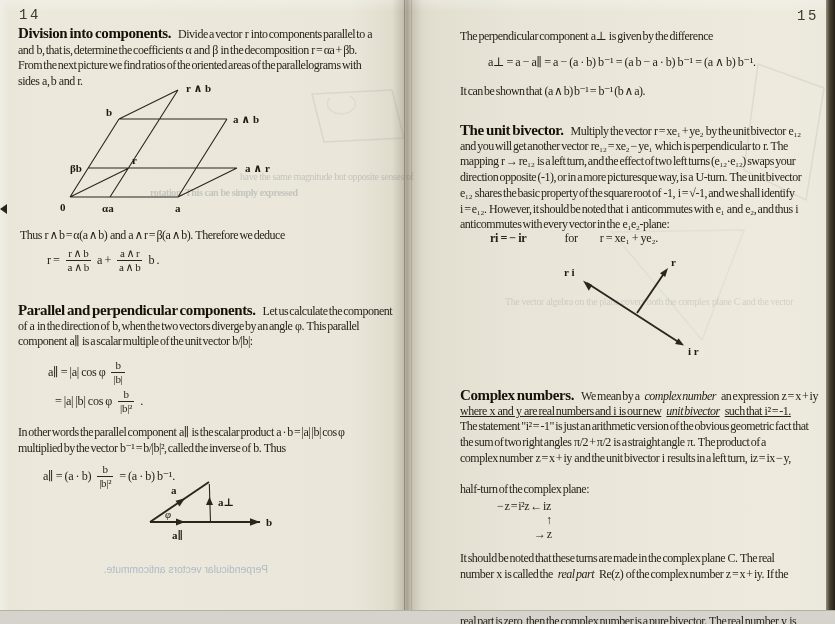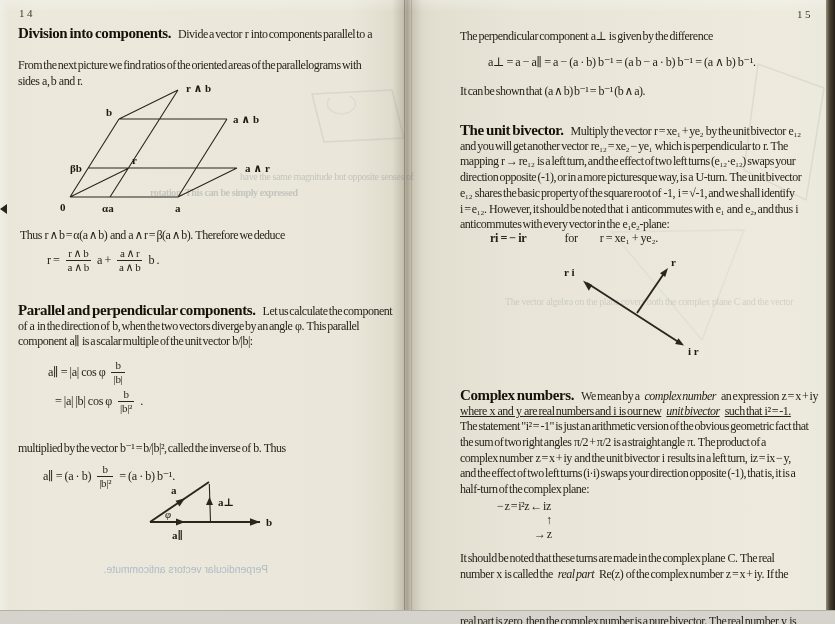--- a/index.html
+++ b/index.html
@@ -7,22 +7,22 @@
     position:relative;width:835px;height:624px;overflow:hidden;
     font-family:"Liberation Serif","DejaVu Serif",serif;color:#29241b;
     background:
       linear-gradient(180deg, rgba(255,255,255,0.25) 0, rgba(255,255,255,0) 12px),
       linear-gradient(90deg,#e9e6d8 0,#ece9dc 5%,#eae7da 42%,#dfdbcb 47.5%,#d8d4c4 49%,#e2dfd0 52%,#e8e5d8 62%,#eeebde 93%,#ebe8dc 100%);
   }
   .tl{position:absolute;white-space:pre;font-size:12px;line-height:15.5px;
       letter-spacing:-0.5px;word-spacing:-1.2px;}
   .hd{font-weight:bold;font-size:15px;letter-spacing:-0.4px;color:#16120a;margin-right:7px;}
   .it{font-style:italic;margin:1px 5px;}
-  .pageno{position:absolute;font-family:Liberation Serif, serif;
-      font-size:11px;letter-spacing:2.5px;color:#3c382d;}
+  .pageno{position:absolute;font-family:Liberation Mono, monospace;
+      font-size:14px;letter-spacing:2.5px;color:#3c382d;}
   .formula{position:absolute;display:flex;align-items:center;gap:6px;
       font-size:12.2px;letter-spacing:-0.3px;word-spacing:-0.5px;white-space:pre;}
   .frac{display:inline-flex;flex-direction:column;align-items:center;
       font-size:11px;line-height:1.15;text-align:center;}
   .fden{border-top:1px solid #2b2620;padding:0 2px;}
   .bold{font-weight:bold;}
   .gap{display:inline-block;width:26px;}
   svg{position:absolute;overflow:visible;}
   svg text{font-size:11px;font-weight:bold;fill:#201b12;
       font-family:"Liberation Serif","DejaVu Serif",serif;}
@@ -66,20 +66,21 @@
     <path d="M612,232 L744,230 L702,340 Z" stroke="rgba(115,118,128,0.08)" fill="none" stroke-width="1.5"></path>
   </svg>
   <div class="ghostline" style="left:240px;top:171px;">have the same magnitude but opposite senses of</div>
   <div class="ghostline" style="left:150px;top:187px;font-weight:bold;">rotation. This can be simply expressed</div>
   <div class="ghostline" style="left:505px;top:296px;color:rgba(105,112,125,0.22);">The vector algebra on the plane covers both the complex plane C and the vector</div>
   <div id="ghost-note">Perpendicular vectors anticommute.</div>
 
   <div class="pageno" style="left:19px;top:7px;">14</div>
 
   <div class="tl" style="left:18px;top:26px;"><span class="hd">Division into components.</span><span>Divide a vector  r  into components parallel to  a</span></div>
+  <div class="tl" style="left:18px;top:43px;">and  b, that is, determine the coefficients  α  and  β  in the decomposition  r = αa + βb.</div>
   <div class="tl" style="left:18px;top:58px;">From the next picture we find ratios of the oriented areas of the parallelograms with</div>
   <div class="tl" style="left:18px;top:74px;">sides  a, b  and  r.</div>
 
   <svg class="fig" style="left:38px;top:80px;" width="268" height="140" viewBox="0 0 268 140">
     <path d="M32,117 L140,117 M32,117 L81,39 M81,39 L189,39 M140,117 L189,39
              M32,117 L91,88 M50,88 L199,88 M140,117 L199,88
              M72,117 L140,10 M81,39 L140,10"></path>
     <text x="148" y="12">r ∧ b</text>
     <text x="74" y="36" text-anchor="end">b</text>
     <text x="195" y="43">a ∧ b</text>
@@ -108,20 +109,21 @@
   <div class="formula" style="left:48px;top:359px;">
     <span>a∥ = |a| cos φ</span>
     <span class="frac"><span class="fnum">b</span><span class="fden">|b|</span></span>
   </div>
   <div class="formula" style="left:55px;top:388px;">
     <span>= |a| |b| cos φ</span>
     <span class="frac"><span class="fnum">b</span><span class="fden">|b|²</span></span>
     <span>.</span>
   </div>
 
+  <div class="tl" style="left:18px;top:425px;">In other words the parallel component  a∥  is the scalar product  a · b = |a| |b| cos φ</div>
   <div class="tl" style="left:18px;top:441px;">multiplied by the vector  b⁻¹ = b/|b|², called the inverse of  b.  Thus</div>
 
   <div class="formula" style="left:43px;top:463px;">
     <span>a∥ = (a · b)</span>
     <span class="frac"><span class="fnum">b</span><span class="fden">|b|²</span></span>
     <span>= (a · b) b⁻¹.</span>
   </div>
 
   <svg class="fig" style="left:138px;top:473px;" width="152" height="94" viewBox="0 0 152 94">
     <path class="thick" d="M12,49 L122,49"></path>
@@ -171,21 +173,20 @@
     <text x="131" y="18">r</text>
     <text x="24" y="28">r i</text>
     <text x="148" y="107">i r</text>
   </svg>
 
   <div class="tl" style="left:460px;top:388px;"><span class="hd">Complex numbers.</span><span>We mean by a</span><span class="it">complex number</span><span>an expression  z = x + iy</span></div>
   <div class="tl" style="left:460px;top:404px;text-decoration:underline;"><span>where  x  and  y  are real numbers and  i  is our new</span><span class="it">unit bivector</span><span>such that  i² = -1.</span></div>
   <div class="tl" style="left:460px;top:419px;">The statement "i² = -1" is just an arithmetic version of the obvious geometric fact that</div>
   <div class="tl" style="left:460px;top:435px;">the sum of two right angles  π/2 + π/2  is a straight angle  π.  The product of a</div>
   <div class="tl" style="left:460px;top:451px;">complex number  z = x + iy  and the unit bivector  i  results in a left turn,  iz = ix − y,</div>
-  <div class="tl" style="left:460px;top:466px;">and the effect of two left turns (i·i) swaps your direction opposite (-1), that is, it is a</div>
   <div class="tl" style="left:460px;top:482px;">half-turn of the complex plane:</div>
 
   <div class="tl" style="left:497px;top:499px;">− z = i²z ← iz</div>
   <div class="tl" style="left:546px;top:513px;">↑</div>
   <div class="tl" style="left:534px;top:527px;">→ z</div>
 
   <div class="tl" style="left:460px;top:551px;">It should be noted that these turns are made in the complex plane  C.  The real</div>
   <div class="tl" style="left:460px;top:567px;"><span>number  x  is called the</span><span class="it">real part</span><span>Re(z)  of the complex number  z = x + iy.  If the</span></div>
   <div class="tl" style="left:460px;top:614px;">real part is zero, then the complex number is a pure bivector.  The real number  y  is</div>
 

